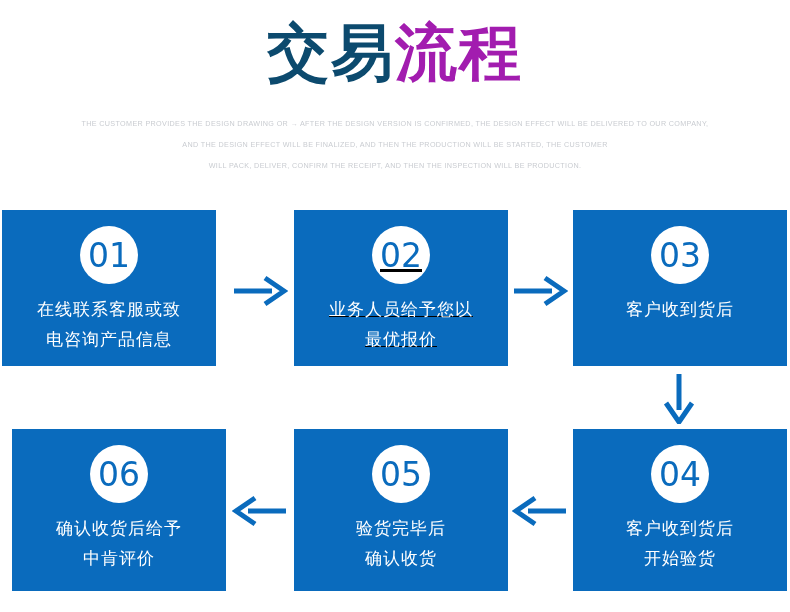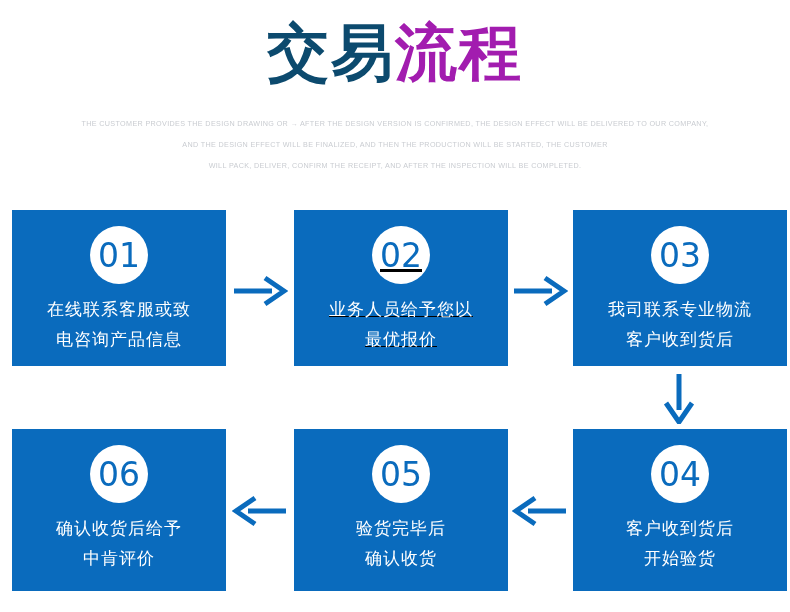--- a/index.html
+++ b/index.html
@@ -96,21 +96,21 @@
   }
   .card-line {
     font-size: 17px;
     line-height: 30px;
     letter-spacing: 1px;
     white-space: nowrap;
     font-weight: 400;
   }
 
   
-  .pos-01 { left: 12px;  top: 210px; }
+  .pos-01 { left: 2px;  top: 210px; }
   .pos-02 { left: 294px; top: 210px; text-decoration: underline; }
   .pos-03 { left: 573px; top: 210px; }
   
   .pos-06 { left: 12px;  top: 429px; }
   .pos-05 { left: 294px; top: 429px; }
   .pos-04 { left: 573px; top: 429px; }
 
   
   .arrow {
     position: absolute;
@@ -128,21 +128,21 @@
 </head>
 <body>
 
 <div id="page">
 
   <div class="header">
     <h1 class="title"><span class="t-blue">交易</span><span class="t-dark">流程</span></h1>
     <div class="subtitle-block">
       <div class="sub-line">THE CUSTOMER PROVIDES THE DESIGN DRAWING OR → AFTER THE DESIGN VERSION IS CONFIRMED, THE DESIGN EFFECT WILL BE DELIVERED TO OUR COMPANY,</div>
       <div class="sub-line">AND THE DESIGN EFFECT WILL BE FINALIZED, AND THEN THE PRODUCTION WILL BE STARTED, THE CUSTOMER</div>
-      <div class="sub-line">WILL PACK, DELIVER, CONFIRM THE RECEIPT, AND AFTER THE INSPECTION WILL BE COMPLETED.</div>
+      <div class="sub-line">WILL PACK, DELIVER, CONFIRM THE RECEIPT, AND THEN THE INSPECTION WILL BE PRODUCTION.</div>
     </div>
   </div>
 
   <div class="flow">
 
     <div class="card pos-01">
       <div class="num-circle">
         <span>01</span>
       </div>
       <div class="card-lines">
@@ -159,21 +159,20 @@
         <div class="card-line">业务人员给予您以</div>
         <div class="card-line">最优报价</div>
       </div>
     </div>
 
     <div class="card pos-03">
       <div class="num-circle">
         <span>03</span>
       </div>
       <div class="card-lines">
-        <div class="card-line">我司联系专业物流</div>
         <div class="card-line">客户收到货后</div>
       </div>
     </div>
 
     <div class="card row2 pos-04">
       <div class="num-circle">
         <span>04</span>
       </div>
       <div class="card-lines">
         <div class="card-line">客户收到货后</div>

